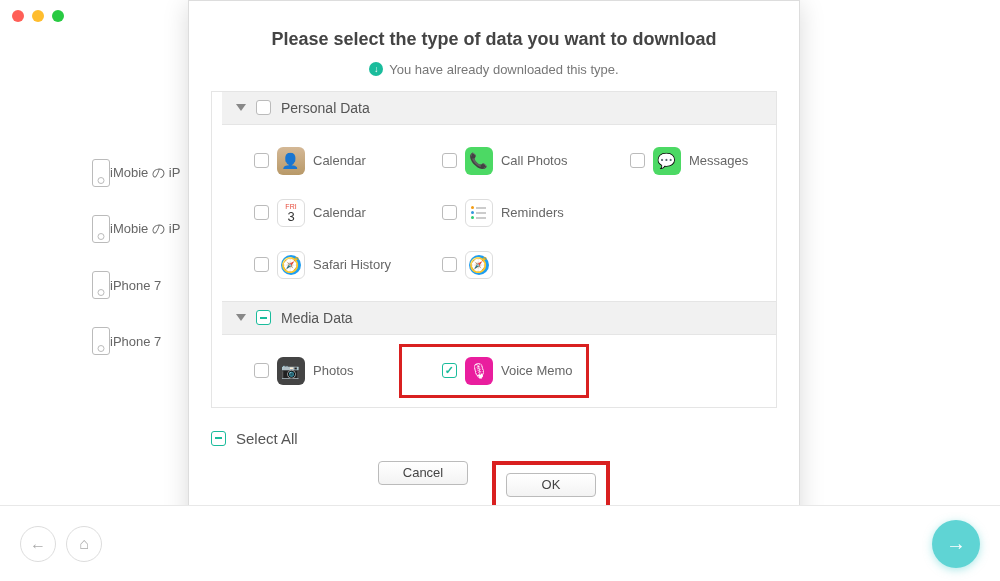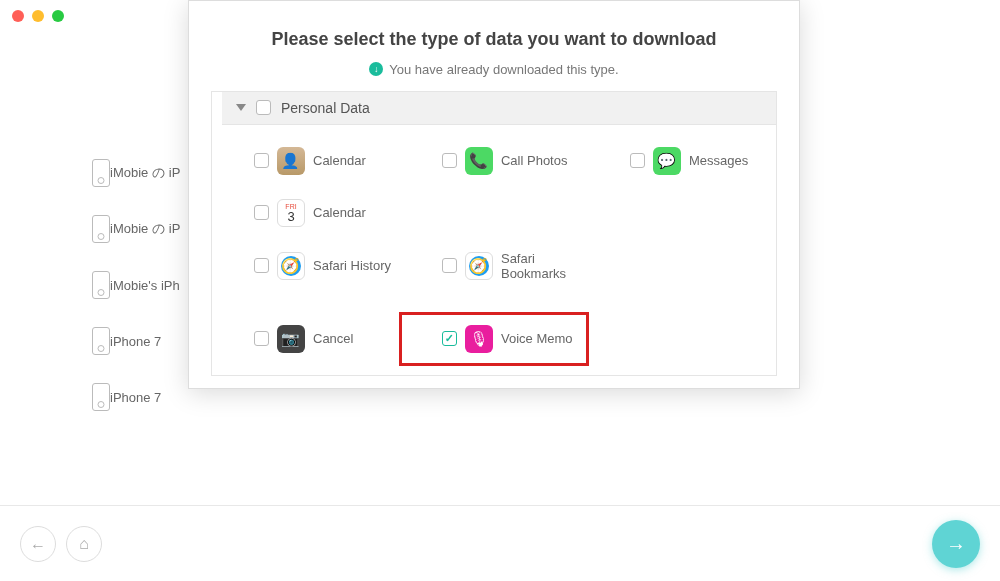--- a/index.html
+++ b/index.html
@@ -82,24 +82,20 @@
   <div class="sidebar-item">
     <span class="device-icon"></span>
     <span>iMobie の iP</span>
   </div>
   <div class="sidebar-item">
     <span class="device-icon"></span>
     <span>iMobie の iP</span>
   </div>
   <div class="sidebar-item">
     <span class="device-icon"></span>
-    <span>iMobie's iPh</span>
-  </div>
-  <div class="sidebar-item">
-    <span class="device-icon"></span>
     <span>iPhone 7</span>
   </div>
   <div class="sidebar-item">
     <span class="device-icon"></span>
     <span>iPhone 7</span>
   </div>
 </div>
 
 <div class="modal">
   <div class="modal-header">
@@ -137,55 +133,91 @@
       </div>
       <div class="item-row">
         <div class="data-item">
           <span class="chk"></span>
           <span class="app-icon ic-calendar">
               <span style="color:#e74c3c">FRI</span>
               <span class="num">3</span>
             </span>
           <span>Calendar</span>
         </div>
+        <div class="data-item">
+          <span class="chk"></span>
+          <span class="app-icon ic-reminders">
+            <span class="rem-lines">
+              <span class="rem-line">
+                  <span class="rem-dot" style="background:#f39c12"></span>
+                  <span class="rem-bar"></span>
+                </span>
+              <span class="rem-line">
+                  <span class="rem-dot" style="background:#3498db"></span>
+                  <span class="rem-bar"></span>
+                </span>
+              <span class="rem-line">
+                  <span class="rem-dot" style="background:#2ecc71"></span>
+                  <span class="rem-bar"></span>
+                </span>
+            </span>
+          </span>
+          <span>Reminders</span>
+        </div>
       </div>
       <div class="item-row">
         <div class="data-item">
           <span class="chk"></span>
           <span class="app-icon ic-safari-h">
               <span class="safari-circle">🧭</span>
             </span>
           <span>Safari History</span>
         </div>
         <div class="data-item">
           <span class="chk"></span>
           <span class="app-icon ic-safari-b">
               <span class="safari-circle">🧭</span>
             </span>
-          <span>Safari Bookmarks</span>
-        </div>
-      </div>
-    </div>
-
+        </div>
+      </div>
+    </div>
+
+    <div class="group-header">
+      <span class="disclosure"></span>
+      <span class="chk partial"></span>
+      <span>Media Data</span>
+    </div>
     <div class="group-body">
       <div class="item-row">
         <div class="data-item">
           <span class="chk"></span>
           <span class="app-icon ic-photos">📷</span>
-          <span>Cancel</span>
+          <span>Photos</span>
         </div>
         <div class="data-item highlighted">
           <span class="chk checked"></span>
           <span class="app-icon ic-voicememo">🎙</span>
           <span>Voice Memo</span>
         </div>
         <div class="data-item" style="visibility:hidden"></div>
       </div>
     </div>
   </div>
 
+  <div class="modal-footer">
+    <div class="select-all-row">
+      <span class="chk partial"></span>
+      <span>Select All</span>
+    </div>
+    <div class="btn-row">
+      <button class="btn">Cancel</button>
+      <span class="ok-highlight">
+        <button class="btn">OK</button>
+      </span>
+    </div>
+  </div>
 </div>
 
 <div class="bottom-bar">
   <div class="nav-btn">←</div>
   <div class="nav-btn">⌂</div>
   <div class="proceed-btn">→</div>
 </div>
 
 </body></html>

